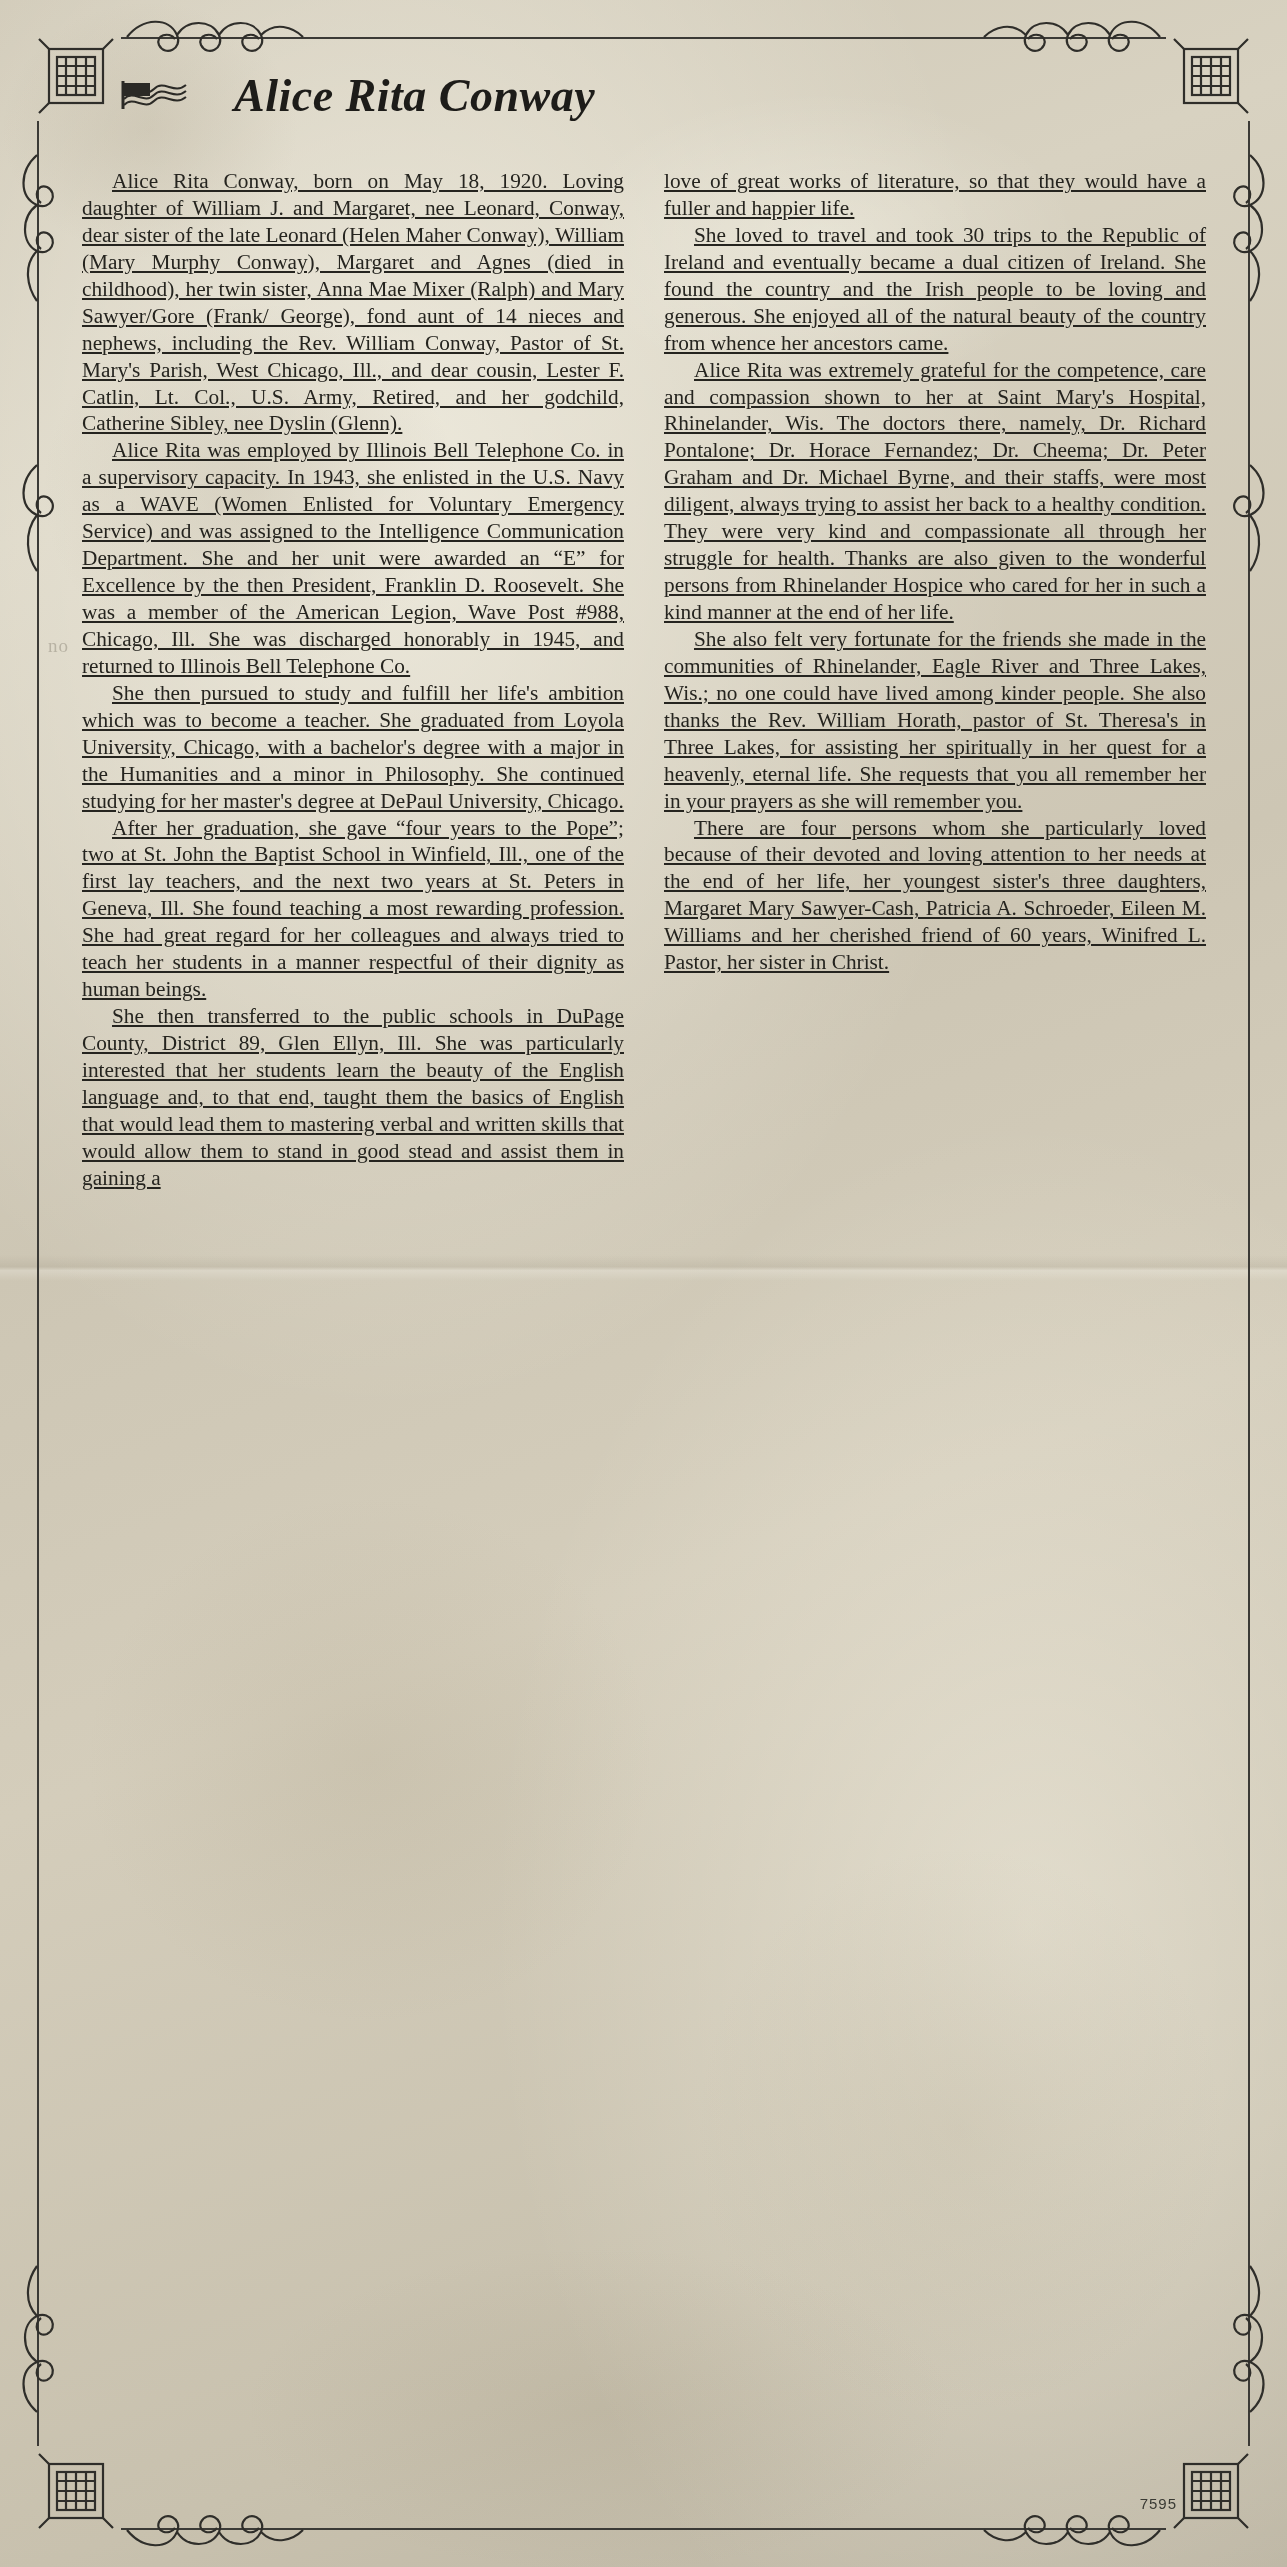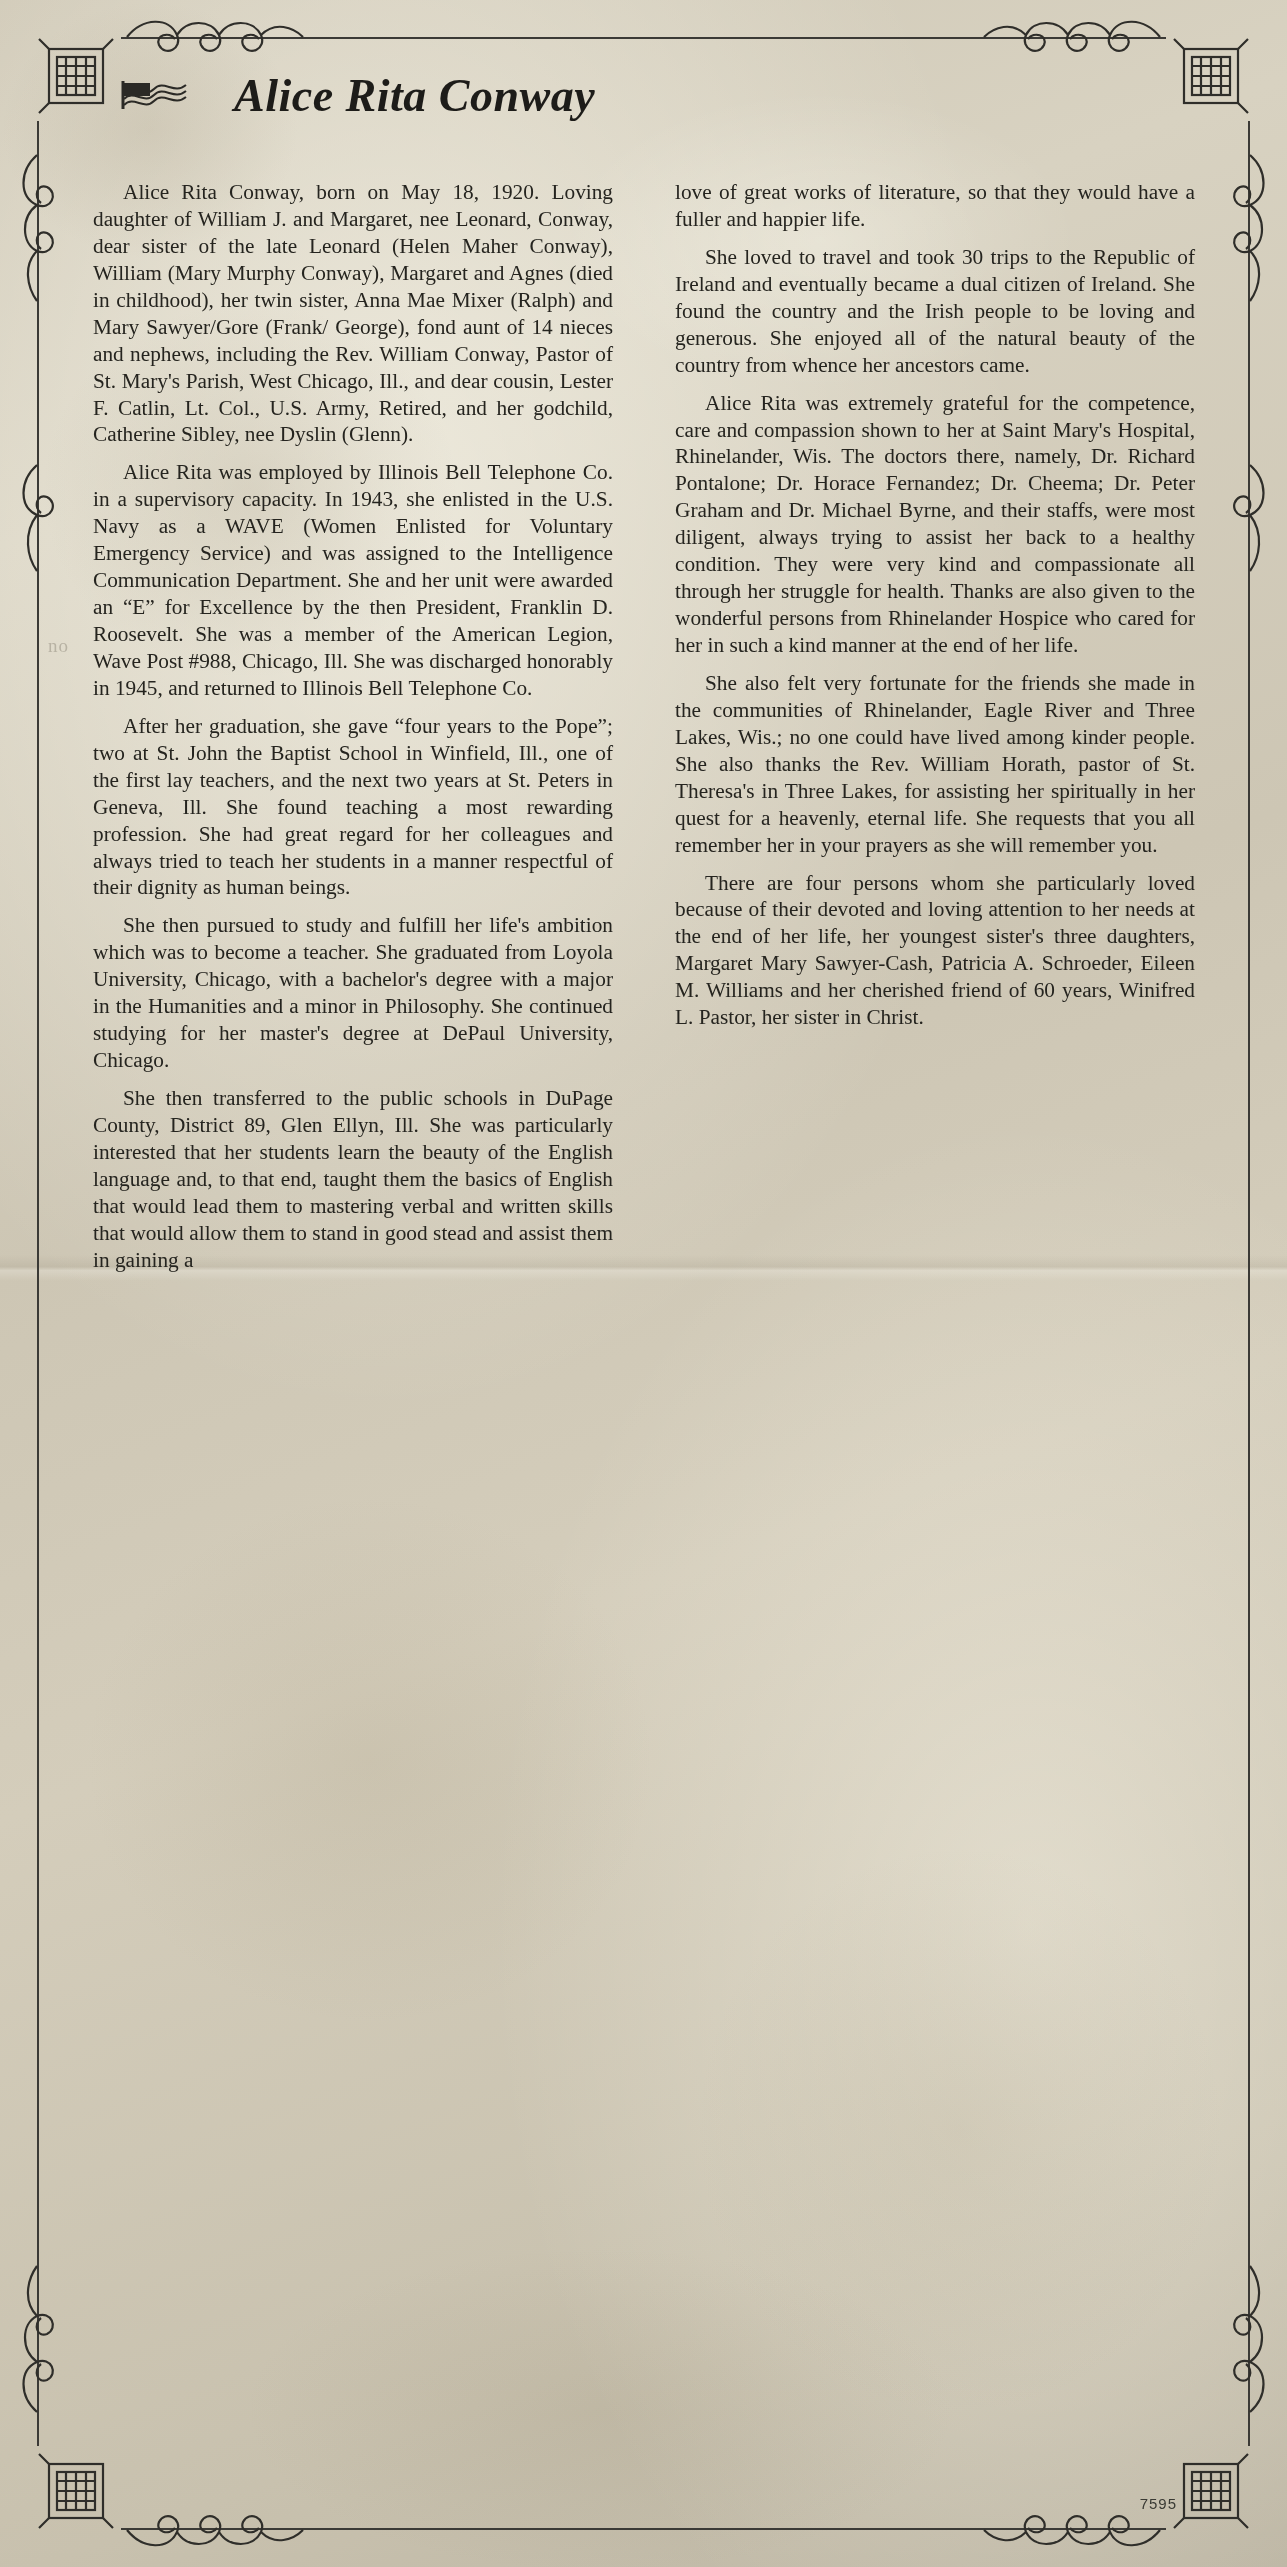--- a/index.html
+++ b/index.html
@@ -111,22 +111,23 @@
     font-family: "Liberation Serif", serif;
     font-size: 21.3px;
     line-height: 1.265;
     color: #25241f;
     text-align: justify;
     text-justify: inter-word;
     -webkit-hyphens: none;
     hyphens: none;
   }
   .col p {
-    margin: 11px;
+    margin: 0;
     text-indent: 30px;
+    text-decoration: underline;
   }
   .col p.first { text-indent: 30px; }
 
   .stamp {
     position: absolute;
     right: 110px;
     bottom: 55px;
     font-family: "Liberation Sans", sans-serif;
     font-size: 15px;
     color: #3a3a34;
@@ -287,22 +288,22 @@
         </g>
       </svg>
     </span>
     <span class="title">Alice Rita Conway</span>
   </div>
 
   <div class="columns">
     <div class="col">
       <p class="first">Alice Rita Conway, born on May 18, 1920. Loving daughter of William J. and Margaret, nee Leonard, Conway, dear sister of the late Leonard (Helen Maher Conway), William (Mary Murphy Conway), Margaret and Agnes (died in childhood), her twin sister, Anna Mae Mixer (Ralph) and Mary Sawyer/Gore (Frank/ George), fond aunt of 14 nieces and nephews, including the Rev. William Conway, Pastor of St. Mary's Parish, West Chicago, Ill., and dear cousin, Lester F. Catlin, Lt. Col., U.S. Army, Retired, and her godchild, Catherine Sibley, nee Dyslin (Glenn).</p>
       <p>Alice Rita was employed by Illinois Bell Telephone Co. in a supervisory capacity. In 1943, she enlisted in the U.S. Navy as a WAVE (Women Enlisted for Voluntary Emergency Service) and was assigned to the Intelligence Communication Department. She and her unit were awarded an “E” for Excellence by the then President, Franklin D. Roosevelt. She was a member of the American Legion, Wave Post #988, Chicago, Ill. She was discharged honorably in 1945, and returned to Illinois Bell Telephone Co.</p>
+      <p>She then pursued to study and fulfill her life's ambition which was to become a teacher. She graduated from Loyola University, Chicago, with a bachelor's degree with a major in the Humanities and a minor in Philosophy. She continued studying for her master's degree at DePaul University, Chicago.</p>
       <p>After her graduation, she gave “four years to the Pope”; two at St. John the Baptist School in Winfield, Ill., one of the first lay teachers, and the next two years at St. Peters in Geneva, Ill. She found teaching a most rewarding profession. She had great regard for her colleagues and always tried to teach her students in a manner respectful of their dignity as human beings.</p>
-      <p>She then pursued to study and fulfill her life's ambition which was to become a teacher. She graduated from Loyola University, Chicago, with a bachelor's degree with a major in the Humanities and a minor in Philosophy. She continued studying for her master's degree at DePaul University, Chicago.</p>
       <p>She then transferred to the public schools in DuPage County, District 89, Glen Ellyn, Ill. She was particularly interested that her students learn the beauty of the English language and, to that end, taught them the basics of English that would lead them to mastering verbal and written skills that would allow them to stand in good stead and assist them in gaining a</p>
     </div>
     <div class="col">
       <p class="first" style="text-indent:0">love of great works of literature, so that they would have a fuller and happier life.</p>
       <p>She loved to travel and took 30 trips to the Republic of Ireland and eventually became a dual citizen of Ireland. She found the country and the Irish people to be loving and generous. She enjoyed all of the natural beauty of the country from whence her ancestors came.</p>
       <p>Alice Rita was extremely grateful for the competence, care and compassion shown to her at Saint Mary's Hospital, Rhinelander, Wis. The doctors there, namely, Dr. Richard Pontalone; Dr. Horace Fernandez; Dr. Cheema; Dr. Peter Graham and Dr. Michael Byrne, and their staffs, were most diligent, always trying to assist her back to a healthy condition. They were very kind and compassionate all through her struggle for health. Thanks are also given to the wonderful persons from Rhinelander Hospice who cared for her in such a kind manner at the end of her life.</p>
       <p>She also felt very fortunate for the friends she made in the communities of Rhinelander, Eagle River and Three Lakes, Wis.; no one could have lived among kinder people. She also thanks the Rev. William Horath, pastor of St. Theresa's in Three Lakes, for assisting her spiritually in her quest for a heavenly, eternal life. She requests that you all remember her in your prayers as she will remember you.</p>
       <p>There are four persons whom she particularly loved because of their devoted and loving attention to her needs at the end of her life, her youngest sister's three daughters, Margaret Mary Sawyer-Cash, Patricia A. Schroeder, Eileen M. Williams and her cherished friend of 60 years, Winifred L. Pastor, her sister in Christ.</p>
     </div>
   </div>

